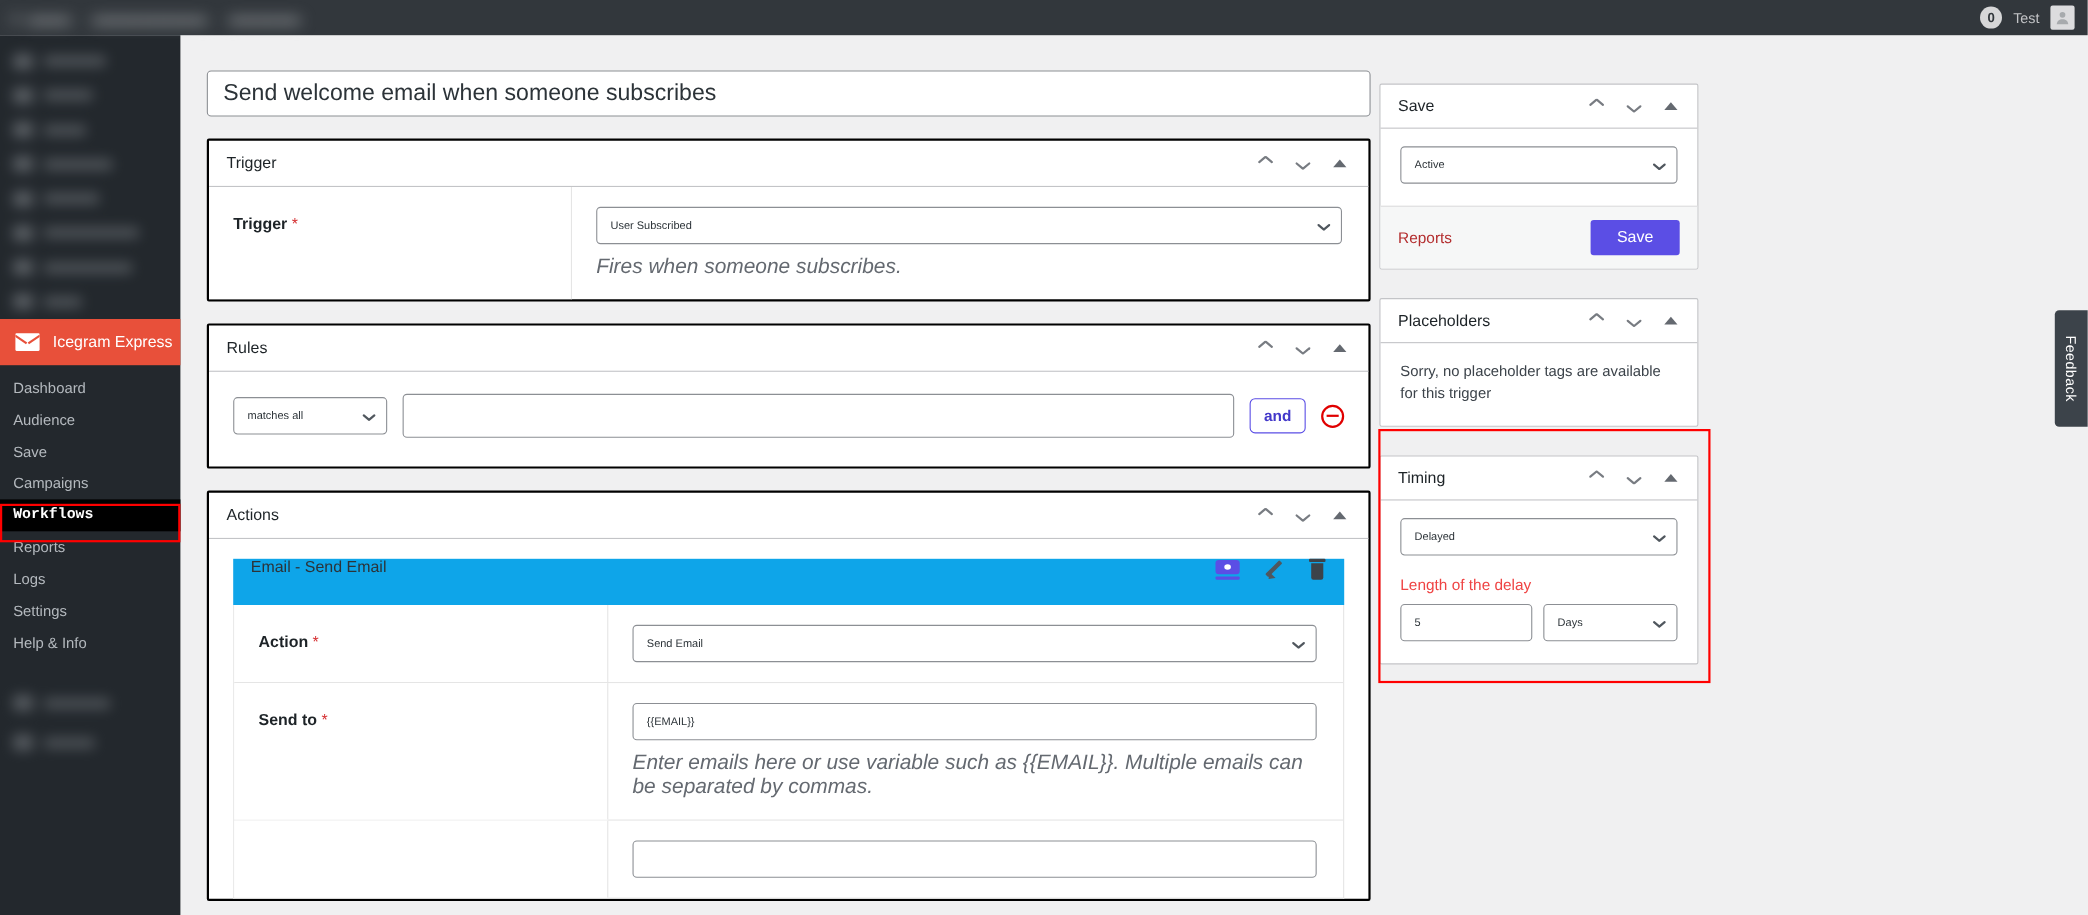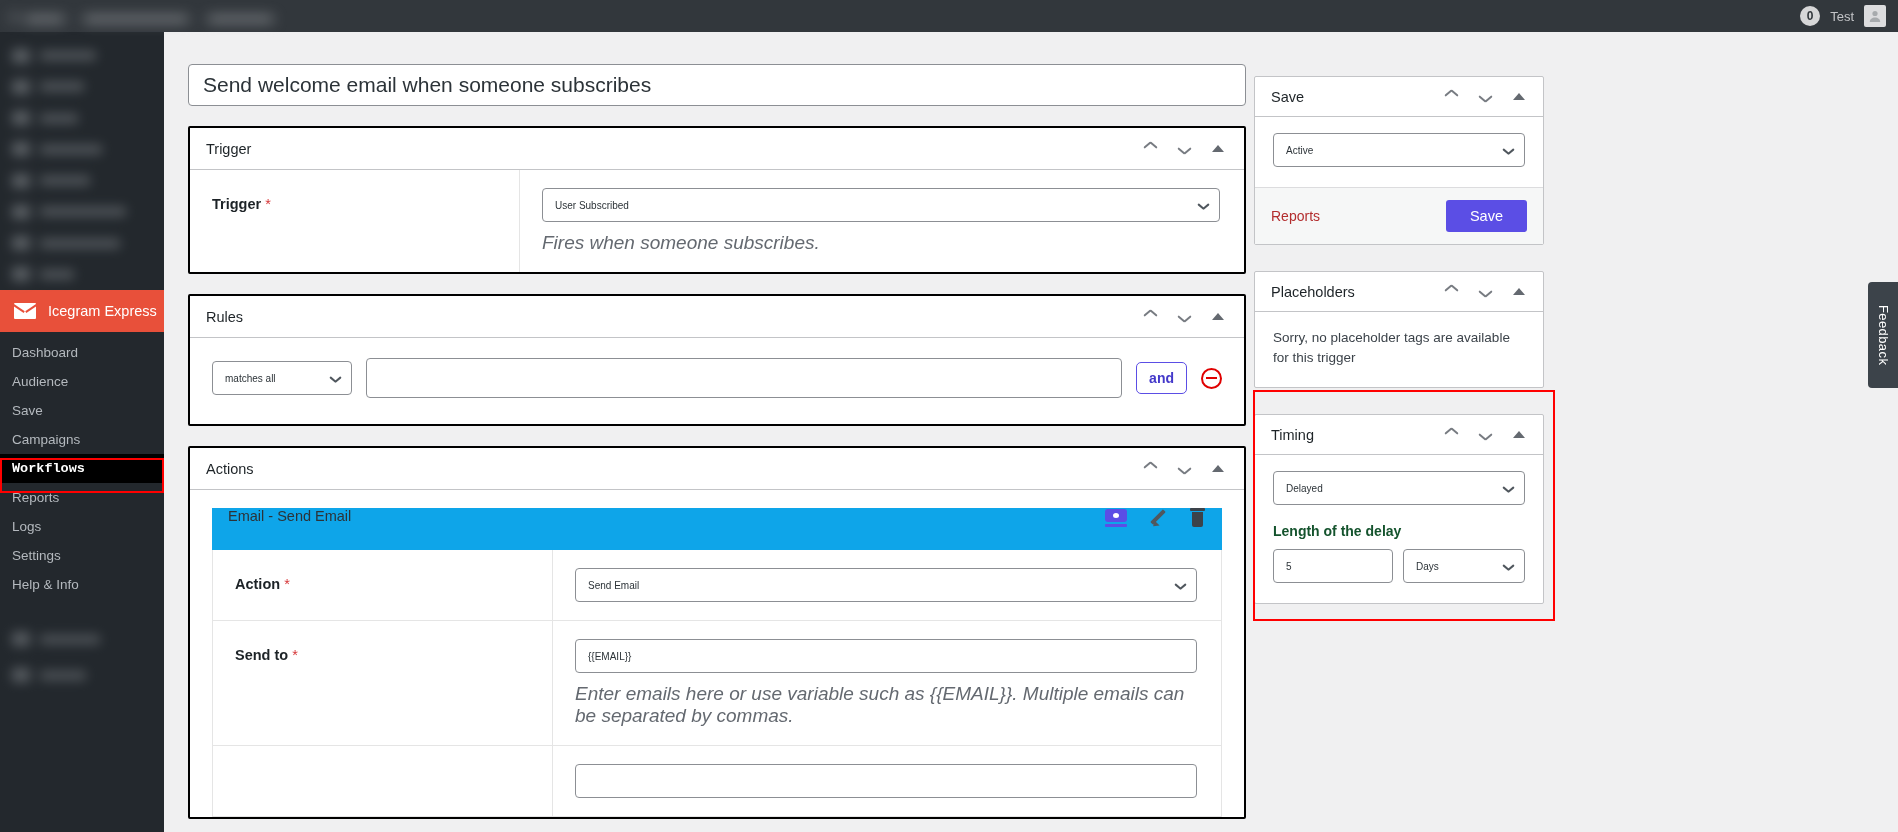--- a/index.html
+++ b/index.html
@@ -254,21 +254,21 @@
   }
   .delete-link {
     color: #b32d2e; font-size: 14px; cursor: pointer; flex: 1;
   }
   .save-btn {
     background: #5b4ee5; color: #fff; border: none; border-radius: 3px;
     height: 32px; padding: 0 24px; font-size: 14.5px; cursor: pointer;
     font-family: "Liberation Sans", sans-serif;
   }
   .delay-label {
-    font-size: 14px; font-weight: bold; color: #14532d; margin: 18px 0 10px;
+    font-size: 14px; font-weight: normal; color: #ef4444; margin: 18px 0 10px;
   }
   .delay-row { display: flex; gap: 10px; }
   .delay-row .num { width: 120px; }
   .delay-row .unit { flex: 1; }
 
   
   .feedback {
     position: absolute; right: 0; top: 282px; width: 30px; height: 106px;
     background: #3c434a; color: #fff; border-radius: 4px 0 0 4px;
     display: flex; align-items: center; justify-content: center;

